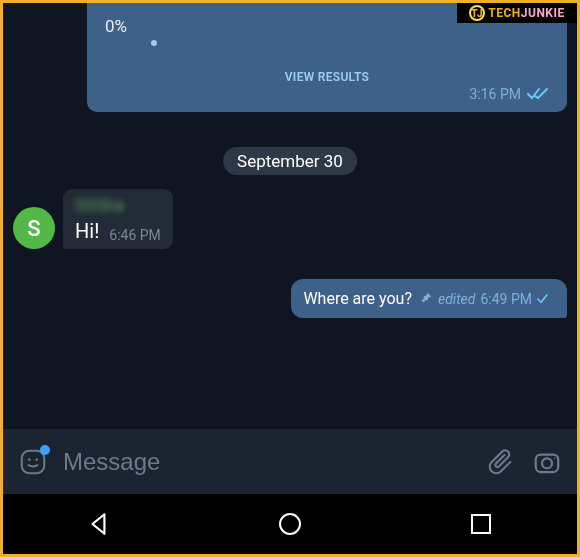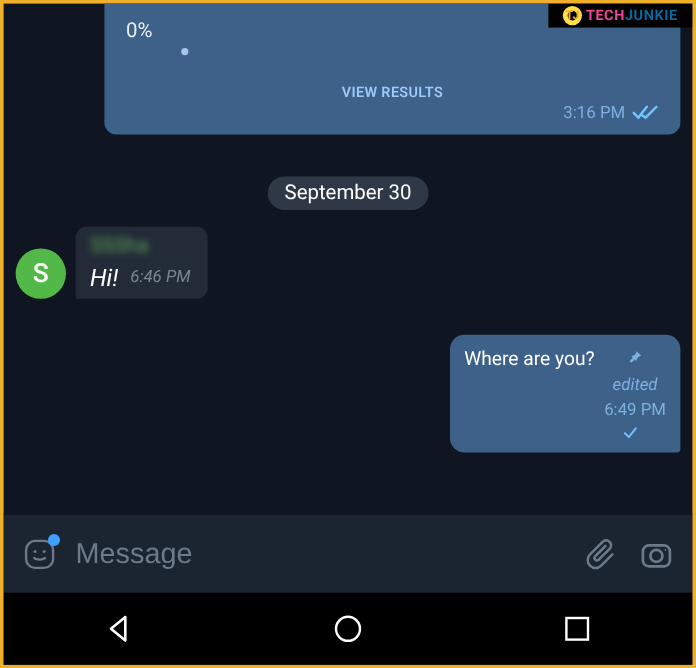--- a/index.html
+++ b/index.html
@@ -16,29 +16,29 @@
     width: 120px; height: 20px;
     display: flex; align-items: center; justify-content: center;
     font-size: 12px; font-weight: 700;
     letter-spacing: 0.5px;
     color: #fff;
     background: #000;
     z-index: 50;
   }
   .watermark .wm-logo {
     width: 16px; height: 16px; border-radius: 50%;
-    border: 4px solid #fde047;
+    border: 2px solid #fde047;
     color: #f0af2a;
     display: inline-flex; align-items: center; justify-content: center;
     font-size: 10px; font-weight: 800;
     margin-right: 3px;
     background: #000;
   }
-  .watermark .tech { color: #ec4899; }
-  .watermark .junkie { color: #0369a1; }
+  .watermark .tech { color: #eab308; }
+  .watermark .junkie { color: #f9a8d4; }
 
   .chat-area {
     position: absolute;
     top: 0; left: 0; right: 0; bottom: 135px;
     padding: 0 8px;
   }
 
   
   .poll-bubble {
     position: absolute;
@@ -102,41 +102,41 @@
     border-bottom-left-radius: 2px;
     padding: 6px 12px 6px 12px;
     min-width: 110px;
   }
   .in-name {
     color: #5fa15a;
     font-size: 17px;
     filter: blur(3px);
     margin-bottom: 4px;
   }
-  .in-row { display: flex; align-items: center; gap: 10px; font-style: italic; }
+  .in-row { display: flex; align-items: flex-end; gap: 10px; }
   .in-text { color: #fff; font-size: 20px; }
   .time-in { color: #7a8593; font-size: 14px; }
 
   
   .out-row {
     position: absolute;
     right: 10px;
     display: flex; justify-content: flex-end;
   }
   .out-bubble {
     background: #3e6189;
     border-radius: 12px;
     border-bottom-right-radius: 3px;
     padding: 10px 12px;
     color: #fff;
     display: flex; align-items: baseline; gap: 8px;
     max-width: 480px;
   }
   .out-text { font-size: 16px; }
-  .out-meta { display: flex; align-items: center; gap: 5px; flex-direction: column; }
+  .out-meta { display: flex; align-items: center; gap: 5px; }
   .edited { color: #7eb0de; font-size: 14px; font-style: italic; }
   .pin-icon svg { fill: #7eb0de; }
   .hashtag { color: #67b7ff; }
 
   .out1 { top: 276px; }
   .out2 { top: 358px; }
 
   
   .input-bar {
     position: absolute;

